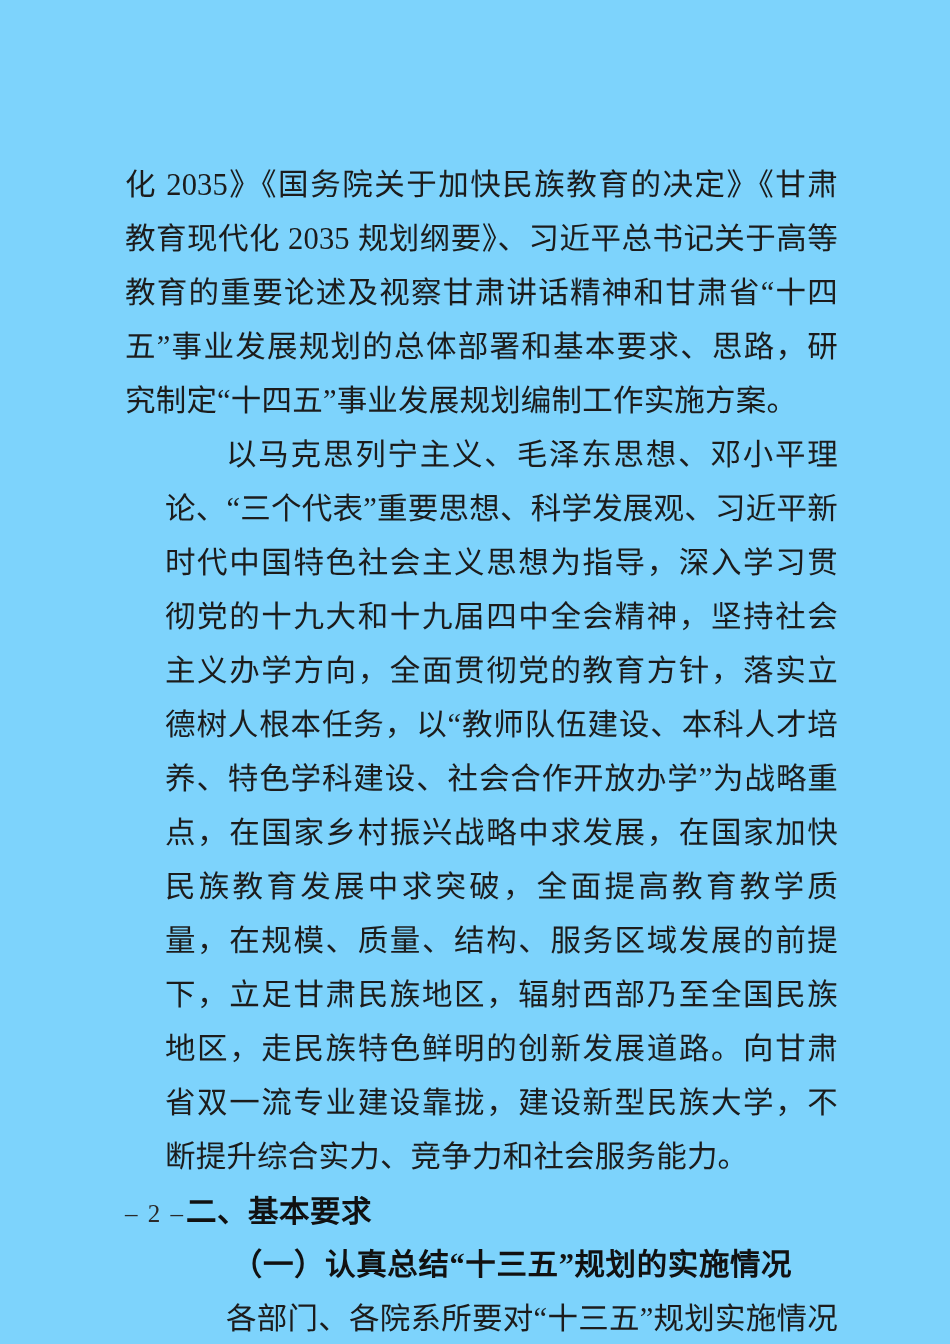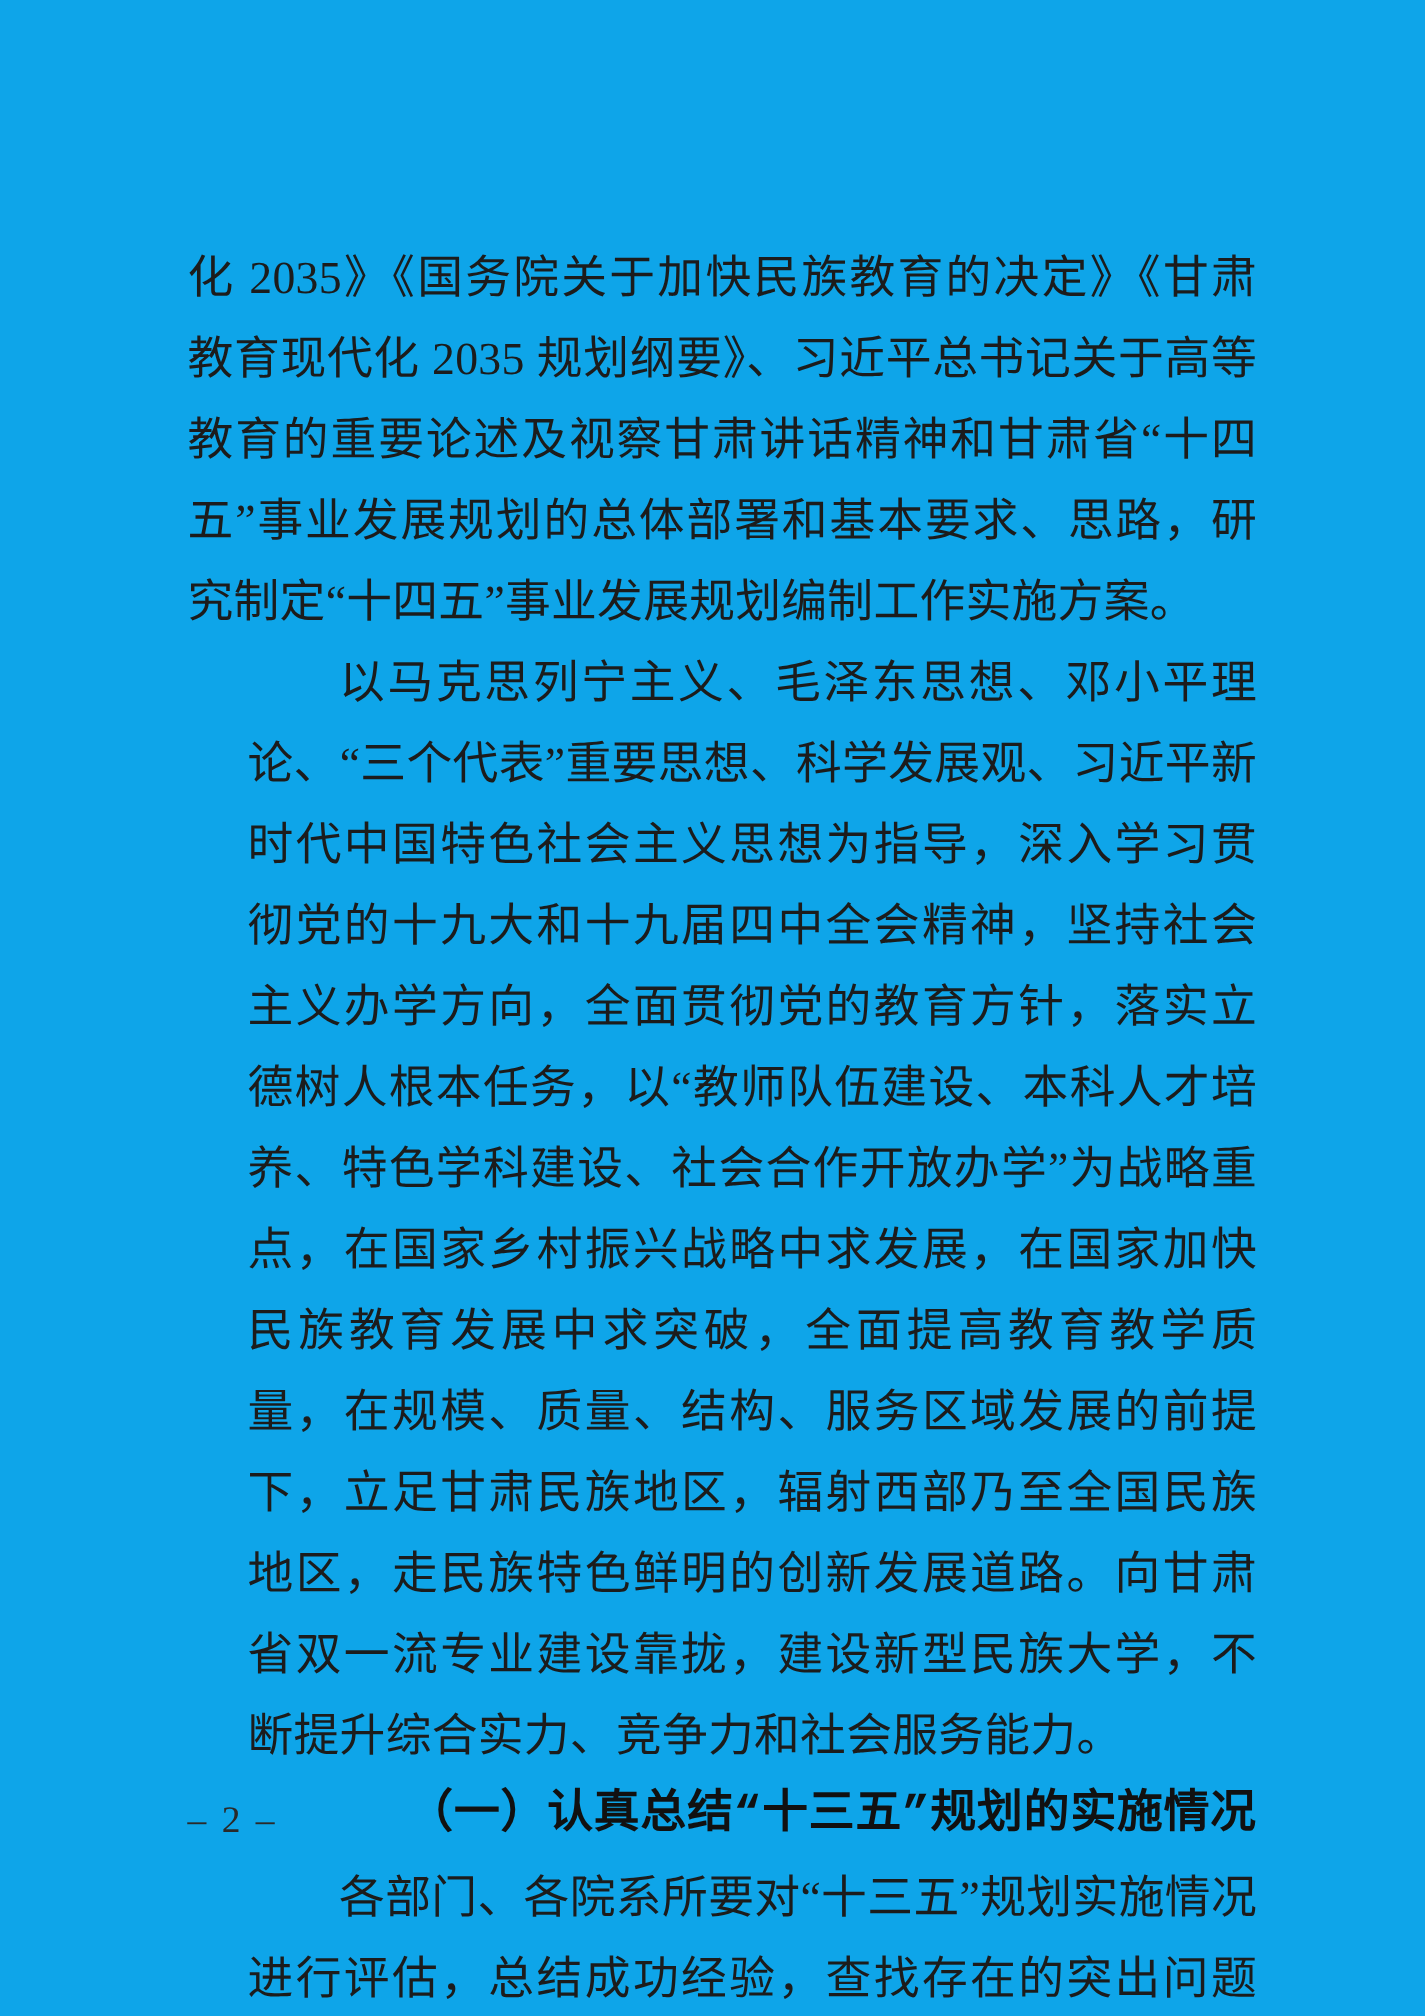--- a/index.html
+++ b/index.html
@@ -17,21 +17,21 @@
     color: #1a1a1a;
     -webkit-font-smoothing: antialiased;
   }
 
   .page {
     position: absolute;
     top: 0;
     left: 0;
     width: 950px;
     height: 1344px;
-    background: #0ea5e9;
+    background: #7dd3fc;
   }
 
   
   .content {
     position: absolute;
     left: 125px;
     top: 158px;
     width: 713px;
   }
 
@@ -65,25 +65,25 @@
     color: #111111;
     text-align: left;
   }
 
   
   .h2cn {
     margin: 0;
     font-size: 30.5px;
     line-height: 54px;
     text-indent: 61px;
-    font-family: Liberation Mono, monospace;
+    font-family: Liberation Serif, serif;
     font-weight: 700;
     letter-spacing: 0.6px;
     color: #111111;
-    text-align: right;
+    text-align: center;
   }
 
   .footer {
     position: absolute;
     left: 125px;
     top: 1196px;
     width: 713px;
     font-family: "Liberation Serif", "DejaVu Serif", serif;
     font-size: 25px;
     line-height: 36px;
@@ -97,20 +97,21 @@
 
 <div class="page">
 
   <div class="content">
 
     <p class="para">化 2035》《国务院关于加快民族教育的决定》《甘肃教育现代化 2035 规划纲要》、习近平总书记关于高等教育的重要论述及视察甘肃讲话精神和甘肃省“十四五”事业发展规划的总体部署和基本要求、思路，研究制定“十四五”事业发展规划编制工作实施方案。</p>
 
 
     <p class="para indent">以马克思列宁主义、毛泽东思想、邓小平理论、“三个代表”重要思想、科学发展观、习近平新时代中国特色社会主义思想为指导，深入学习贯彻党的十九大和十九届四中全会精神，坚持社会主义办学方向，全面贯彻党的教育方针，落实立德树人根本任务，以“教师队伍建设、本科人才培养、特色学科建设、社会合作开放办学”为战略重点，在国家乡村振兴战略中求发展，在国家加快民族教育发展中求突破，全面提高教育教学质量，在规模、质量、结构、服务区域发展的前提下，立足甘肃民族地区，辐射西部乃至全国民族地区，走民族特色鲜明的创新发展道路。向甘肃省双一流专业建设靠拢，建设新型民族大学，不断提升综合实力、竞争力和社会服务能力。</p>
 
+    <h2 class="h1cn">二、基本要求</h2>
 
     <h3 class="h2cn">（一）认真总结“十三五”规划的实施情况</h3>
 
     <p class="para indent">各部门、各院系所要对“十三五”规划实施情况进行评估，总结成功经验，查找存在的突出问题和主要矛盾，为编制“十四五”规划奠定基础。同时，要认真总结“十三五”规划编制工作经验，密切与学校“十三五”发展规划实施情况相结合，在编制</p>
 
   </div>
 
   <div class="footer">– 2 –</div>
 
 </div>

